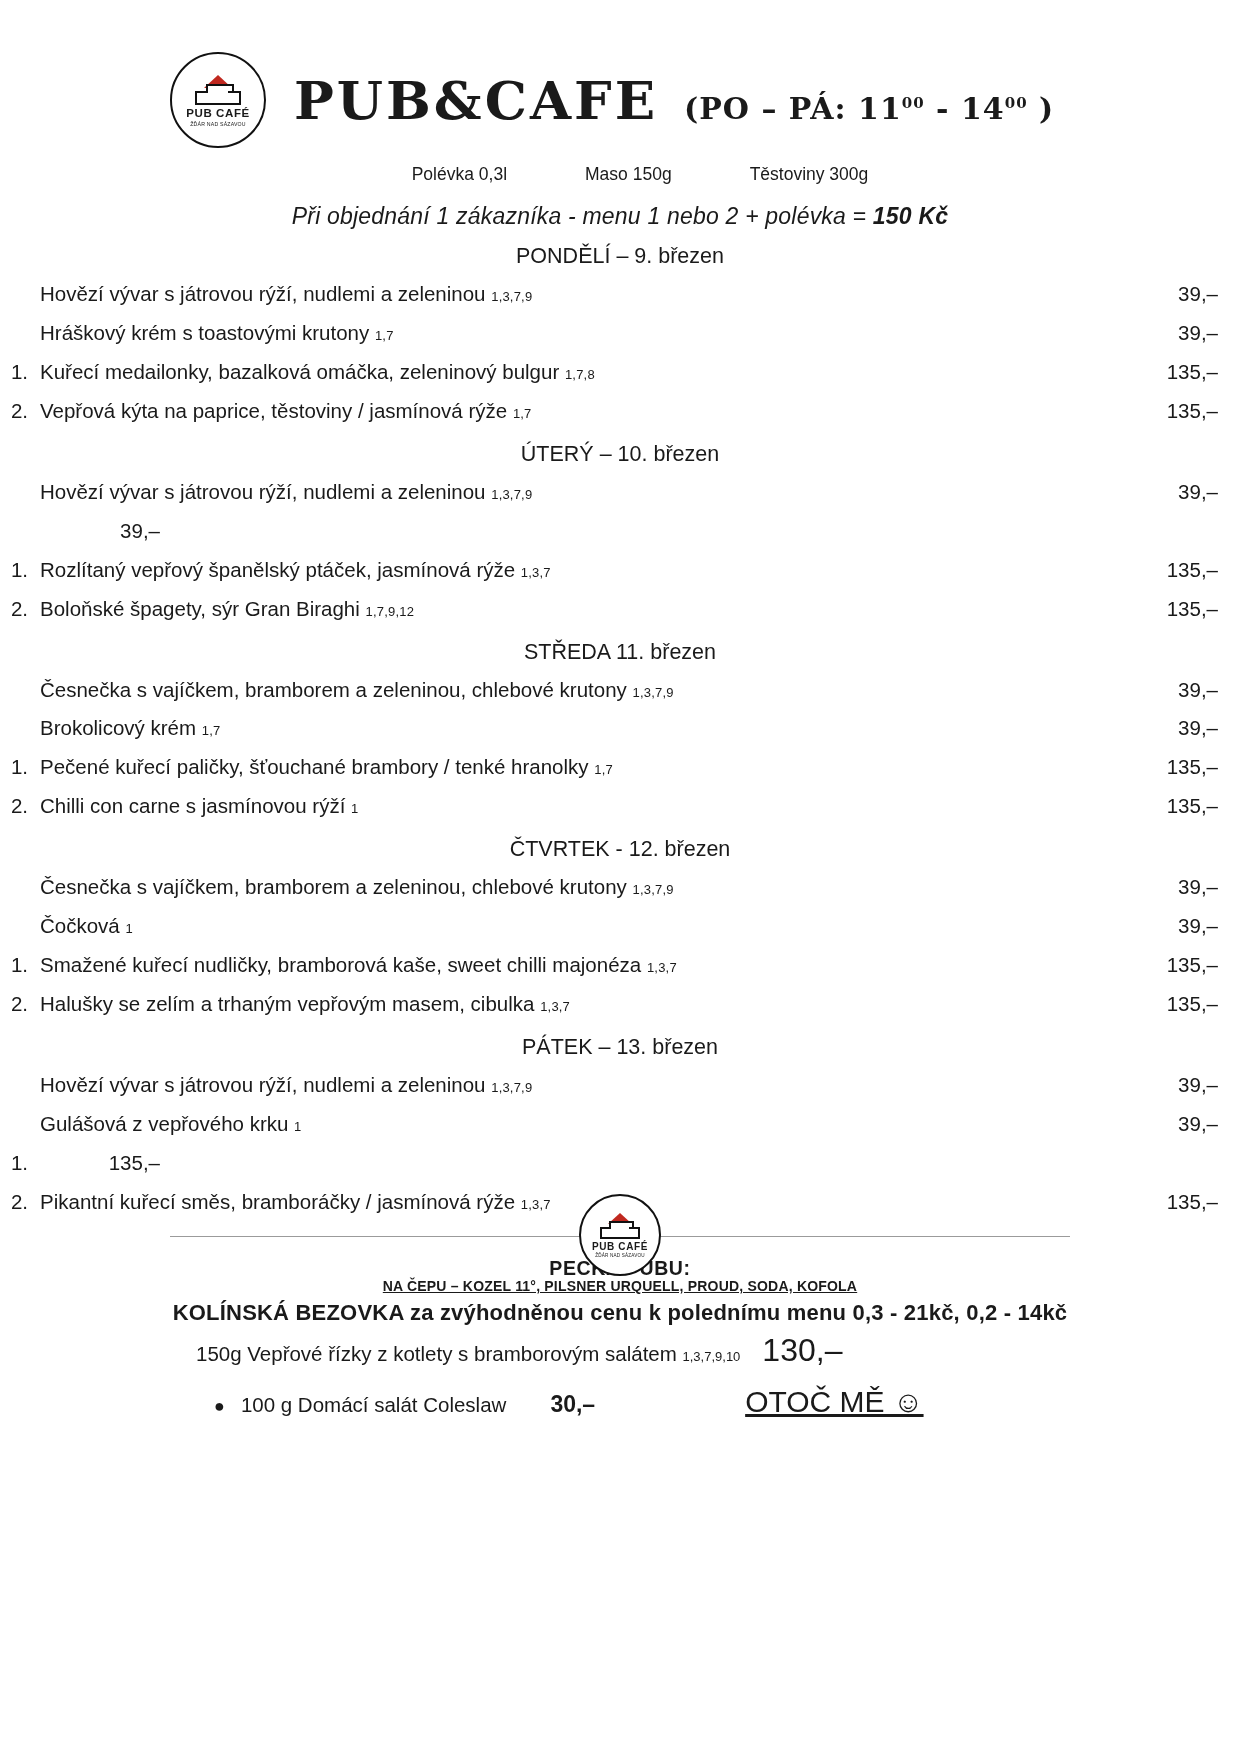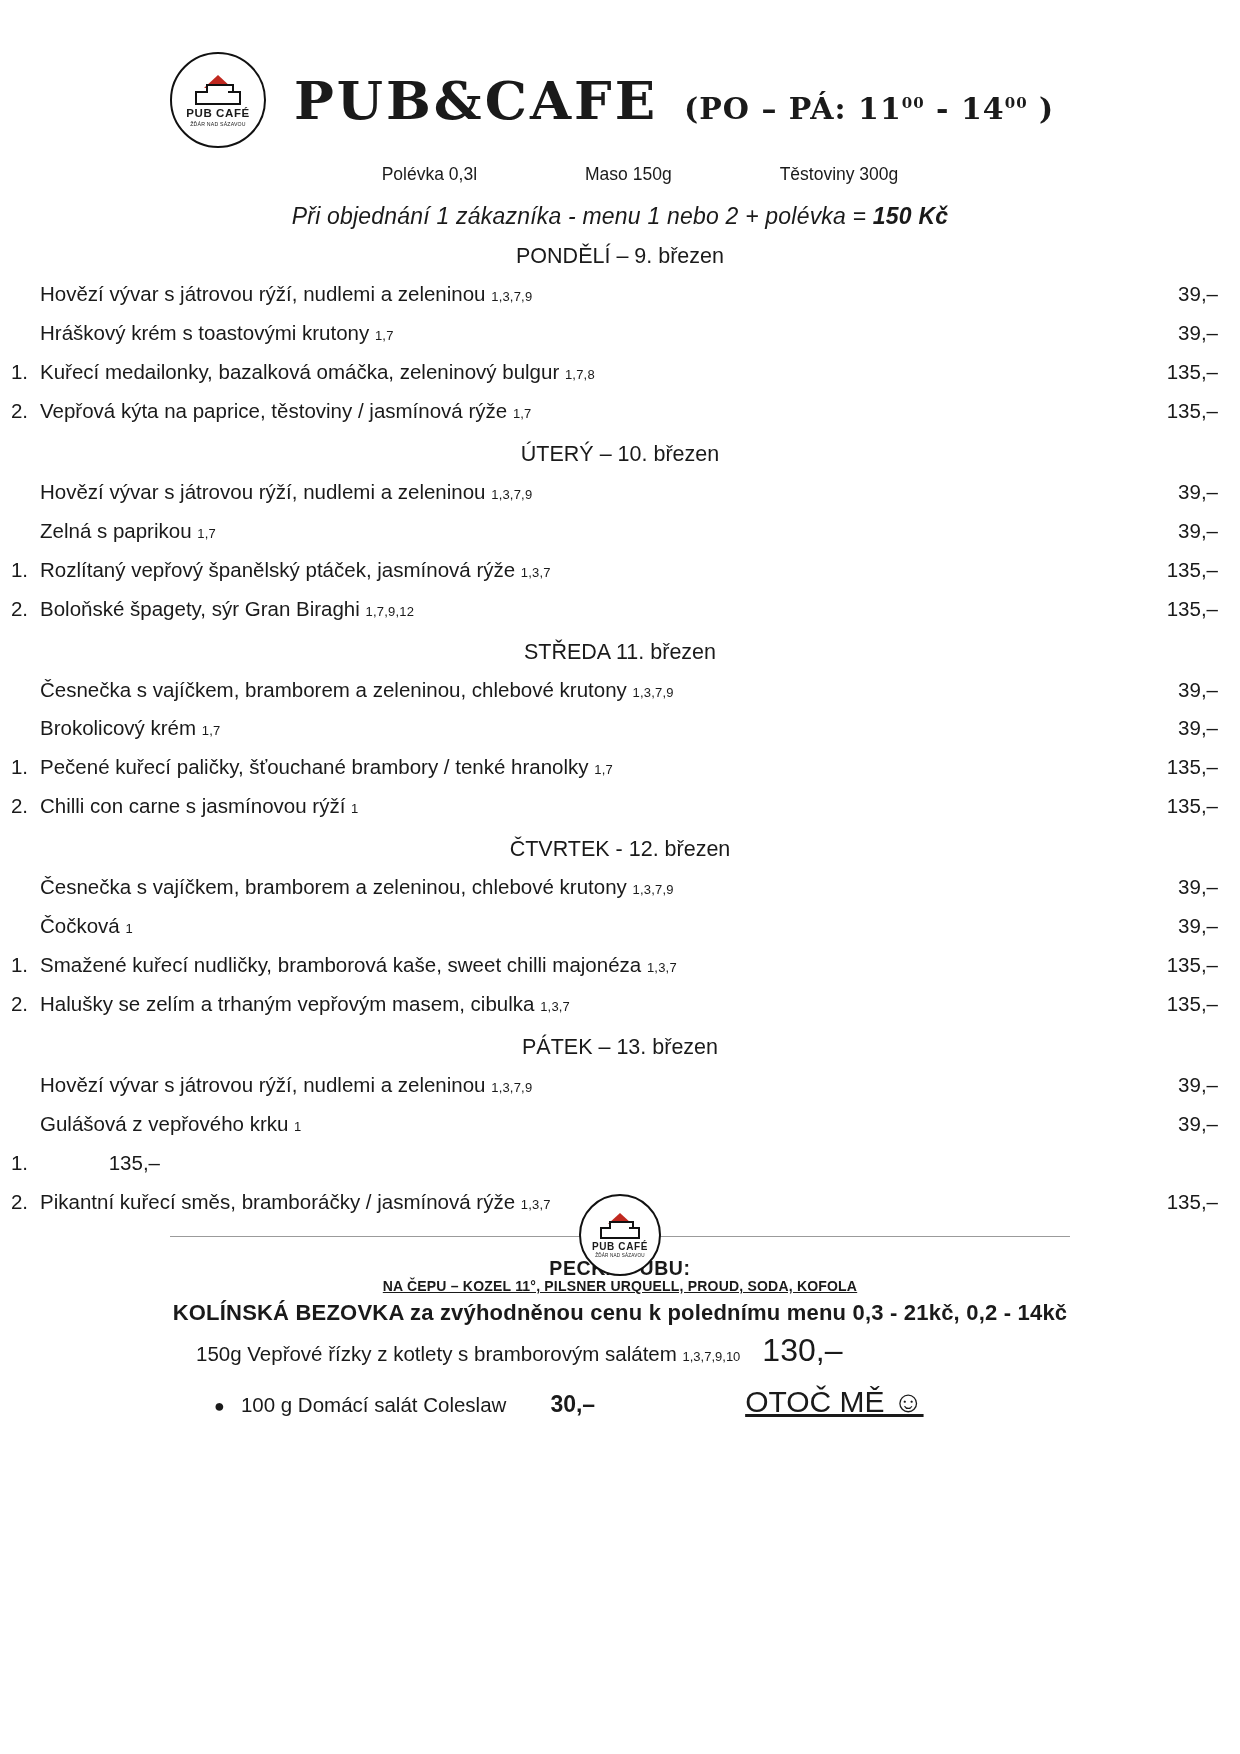--- a/index.html
+++ b/index.html
@@ -137,21 +137,21 @@
     white-space: nowrap;
   }
   .title-hours sup {
     font-size: 15px;
     vertical-align: super;
   }
 
   .portions {
     display: flex;
     justify-content: center;
-    gap: 108px;
+    gap: 78px;
     font-size: 17.5px;
     margin-top: 16px;
     padding-left: 40px;
     color: #1a1a1a;
   }
 
   .offer-line {
     text-align: center;
     font-style: italic;
     font-size: 23px;
@@ -362,21 +362,20 @@
         <span class="row-price">135,–</span>
       </div>
       <div class="day-head">ÚTERÝ – 10. březen</div>
       <div class="row soup">
         <span class="row-num"></span>
         <span class="row-name"><span>Hovězí vývar s játrovou rýží, nudlemi a zeleninou </span><span class="alrg">1,3,7,9</span></span>
         <span class="row-price">39,–</span>
       </div>
       <div class="row soup">
         <span class="row-num"></span>
-        <span class="row-name"><span>Zelná s paprikou </span><span class="alrg">1,7</span></span>
         <span class="row-price">39,–</span>
       </div>
       <div class="row">
         <span class="row-num">1.</span>
         <span class="row-name"><span>Rozlítaný vepřový španělský ptáček, jasmínová rýže </span><span class="alrg">1,3,7</span></span>
         <span class="row-price">135,–</span>
       </div>
       <div class="row">
         <span class="row-num">2.</span>
         <span class="row-name"><span>Boloňské špagety, sýr Gran Biraghi </span><span class="alrg">1,7,9,12</span></span>

